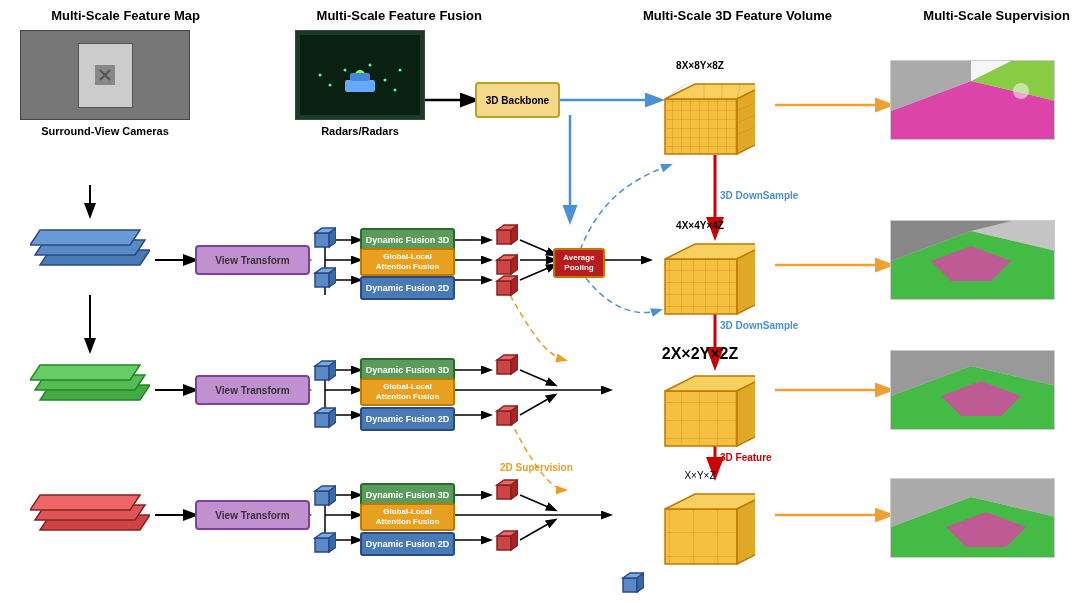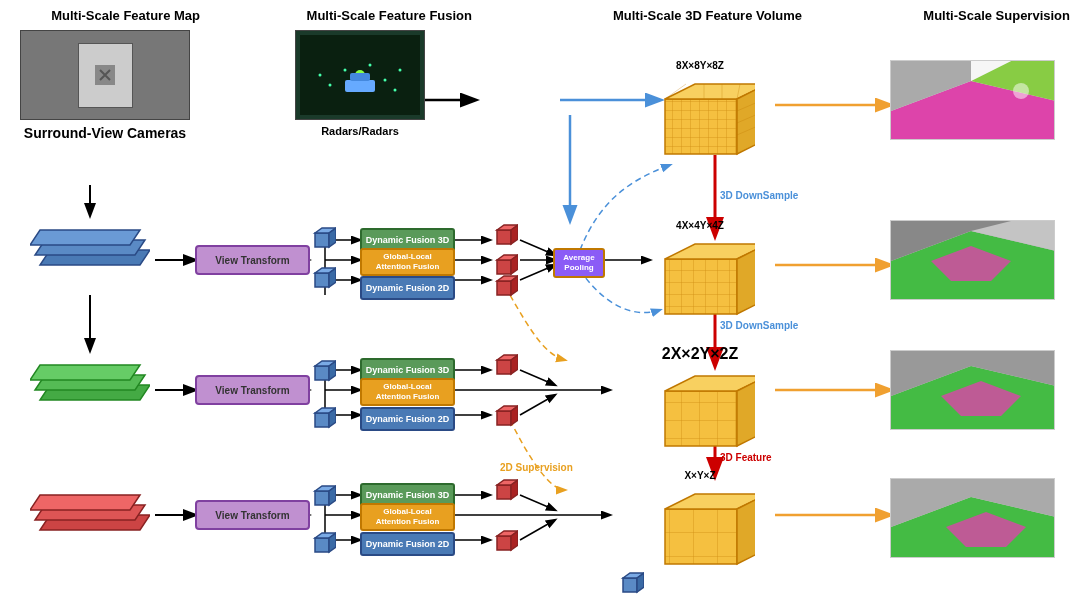--- a/index.html
+++ b/index.html
@@ -129,33 +129,33 @@
 
     <path d="M510,420 C530,460 550,490 565,490" stroke="#e8a020" stroke-width="1.5" fill="none" stroke-dasharray="6,4" marker-end="url(#arrowDashed)"></path>
     <path d="M510,295 C530,330 545,355 565,360" stroke="#e8a020" stroke-width="1.5" fill="none" stroke-dasharray="6,4" marker-end="url(#arrowDashed)"></path>
 
     <line x1="90" y1="185" x2="90" y2="215" stroke="#000" stroke-width="2" marker-end="url(#arrowBlack)"></line>
     <line x1="90" y1="295" x2="90" y2="350" stroke="#000" stroke-width="2" marker-end="url(#arrowBlack)"></line>
 
   </svg>
 
   <div class="col-header" style="left:20px; width:180px;">Multi-Scale Feature Map</div>
-  <div class="col-header" style="left:272px; width:200px;">Multi-Scale Feature Fusion</div>
-  <div class="col-header" style="left:582px; width:220px;">Multi-Scale 3D Feature Volume</div>
+  <div class="col-header" style="left:282px; width:200px;">Multi-Scale Feature Fusion</div>
+  <div class="col-header" style="left:612px; width:220px;">Multi-Scale 3D Feature Volume</div>
   <div class="col-header" style="left:890px; width:180px;">Multi-Scale Supervision</div>
 
   <div style="position:absolute; top:30px; left:20px; width:170px; height:90px; background:#777; border:1px solid #444; display:flex; align-items:center; justify-content:center;">
     <div style="width:55px; height:65px; background:#ccc; border:1px solid #555; display:flex; align-items:center; justify-content:center;">
       <svg width="30" height="30" viewBox="0 0 30 30">
           <rect x="5" y="5" width="20" height="20" fill="#888"></rect>
           <path d="M10,10 L20,20 M20,10 L10,20" stroke="#555" stroke-width="2"></path>
         </svg>
     </div>
   </div>
-  <div style="position:absolute; top:125px; left:20px; width:170px; text-align:center; font-size:14px; font-weight:bold;">Surround-View Cameras</div>
+  <div style="position:absolute; top:125px; left:20px; width:170px; text-align:center; font-size:11px; font-weight:bold;">Surround-View Cameras</div>
 
   <div style="position:absolute; top:30px; left:295px; width:130px; height:90px; background:#1a3a2a; border:1px solid #444; display:flex; align-items:center; justify-content:center; overflow:hidden;">
     <svg width="120" height="80" viewBox="0 0 120 80">
       <rect width="120" height="80" fill="#0a2010"></rect>
       <circle cx="60" cy="40" r="5" fill="#88ff44"></circle>
 
       <circle cx="30" cy="50" r="1.5" fill="#44ffaa"></circle>
       <circle cx="45" cy="35" r="1.5" fill="#44ffaa"></circle>
       <circle cx="55" cy="55" r="1.5" fill="#44ffaa"></circle>
       <circle cx="70" cy="30" r="1.5" fill="#44ffaa"></circle>
@@ -163,20 +163,21 @@
       <circle cx="95" cy="55" r="1.5" fill="#44ffaa"></circle>
       <circle cx="20" cy="40" r="1.5" fill="#44ffaa"></circle>
       <circle cx="100" cy="35" r="1.5" fill="#44ffaa"></circle>
 
       <rect x="45" y="45" width="30" height="12" fill="#66aaff" rx="2"></rect>
       <rect x="50" y="38" width="20" height="8" fill="#4488dd" rx="2"></rect>
     </svg>
   </div>
   <div style="position:absolute; top:125px; left:295px; width:130px; text-align:center; font-size:11px; font-weight:bold;">Radars/Radars</div>
 
+  <div style="position:absolute; top:82px; left:475px; width:85px; height:36px; background:#f5d88a; border:2px solid #c0a020; border-radius:4px; display:flex; align-items:center; justify-content:center; text-align:center; font-size:10px; font-weight:bold;">3D Backbone</div>
 
   <div style="position:absolute; top:215px; left:30px;">
     <svg width="120" height="60" viewBox="0 0 120 60">
       <polygon points="10,50 110,50 120,35 20,35" fill="#4a7ab5" stroke="#2a4a85" stroke-width="1.5"></polygon>
       <polygon points="5,40 105,40 115,25 15,25" fill="#5a8ac5" stroke="#2a4a85" stroke-width="1.5"></polygon>
       <polygon points="0,30 100,30 110,15 10,15" fill="#6a9ad5" stroke="#2a4a85" stroke-width="1.5"></polygon>
     </svg>
   </div>
 
   <div style="position:absolute; top:350px; left:30px;">
@@ -244,21 +245,21 @@
     </svg>
   </div>
   <div style="position:absolute; top:273px; left:490px;">
     <svg width="28" height="28" viewBox="0 0 28 28">
       <polygon points="7,8 21,8 21,22 7,22" fill="#cc4444" stroke="#882222" stroke-width="1.5"></polygon>
       <polygon points="7,8 14,3 28,3 21,8" fill="#ee6666" stroke="#882222" stroke-width="1.5"></polygon>
       <polygon points="21,8 28,3 28,17 21,22" fill="#aa2222" stroke="#882222" stroke-width="1.5"></polygon>
     </svg>
   </div>
 
-  <div style="position:absolute; top:248px; left:553px; width:52px; height:30px; background:#8b5cf6; border:2px solid #c07800; border-radius:3px; display:flex; align-items:center; justify-content:center; font-size:8px; font-weight:bold; color:#fff; text-align:center; line-height:1.2;">Average<br>Pooling</div>
+  <div style="position:absolute; top:248px; left:553px; width:52px; height:30px; background:#b91c1c; border:2px solid #c07800; border-radius:3px; display:flex; align-items:center; justify-content:center; font-size:8px; font-weight:bold; color:#fff; text-align:center; line-height:1.2;">Average<br>Pooling</div>
 
   <div style="position:absolute; top:358px; left:360px; width:95px; height:24px; background:#5a9a5a; border:2px solid #2d6a2d; border-radius:3px; display:flex; align-items:center; justify-content:center; font-size:9px; font-weight:bold; color:#fff;">Dynamic Fusion 3D</div>
   <div style="position:absolute; top:378px; left:360px; width:95px; height:28px; background:#e8a020; border:2px solid #c07800; border-radius:3px; display:flex; align-items:center; justify-content:center; font-size:8px; font-weight:bold; color:#fff; text-align:center; line-height:1.2;">Global-Local<br>Attention Fusion</div>
   <div style="position:absolute; top:407px; left:360px; width:95px; height:24px; background:#4a7ab5; border:2px solid #2a4a85; border-radius:3px; display:flex; align-items:center; justify-content:center; font-size:9px; font-weight:bold; color:#fff;">Dynamic Fusion 2D</div>
 
   <div style="position:absolute; top:352px; left:490px;">
     <svg width="28" height="28" viewBox="0 0 28 28">
       <polygon points="7,8 21,8 21,22 7,22" fill="#cc4444" stroke="#882222" stroke-width="1.5"></polygon>
       <polygon points="7,8 14,3 28,3 21,8" fill="#ee6666" stroke="#882222" stroke-width="1.5"></polygon>
       <polygon points="21,8 28,3 28,17 21,22" fill="#aa2222" stroke="#882222" stroke-width="1.5"></polygon>
@@ -341,21 +342,21 @@
         </pattern>
       </defs>
       <rect x="20" y="25" width="72" height="55" fill="#f5c040" stroke="#c07800" stroke-width="1.5"></rect>
       <rect x="20" y="25" width="72" height="55" fill="url(#grid3)" opacity="0.7"></rect>
       <polygon points="20,25 50,10 122,10 92,25" fill="#f8d060" stroke="#c07800" stroke-width="1.5"></polygon>
       <polygon points="92,25 122,10 122,65 92,80" fill="#e0a828" stroke="#c07800" stroke-width="1.5"></polygon>
     </svg>
   </div>
 
   <div style="position:absolute; top:470px; left:645px;">
-    <div style="font-size:10px; font-weight:bold; text-align:center; margin-bottom:3px;">X×Y×Z</div>
+    <div style="font-size:10px; font-weight:normal; text-align:center; margin-bottom:3px;">X×Y×Z</div>
     <svg width="110" height="90" viewBox="0 0 110 90">
       <defs>
         <pattern id="grid4" width="24" height="24" patternUnits="userSpaceOnUse">
           <path d="M 24 0 L 0 0 0 24" fill="none" stroke="#c07800" stroke-width="0.8"></path>
         </pattern>
       </defs>
       <rect x="20" y="25" width="72" height="55" fill="#f5c040" stroke="#c07800" stroke-width="1.5"></rect>
       <rect x="20" y="25" width="72" height="55" fill="url(#grid4)" opacity="0.7"></rect>
       <polygon points="20,25 50,10 122,10 92,25" fill="#f8d060" stroke="#c07800" stroke-width="1.5"></polygon>
       <polygon points="92,25 122,10 122,65 92,80" fill="#e0a828" stroke="#c07800" stroke-width="1.5"></polygon>

